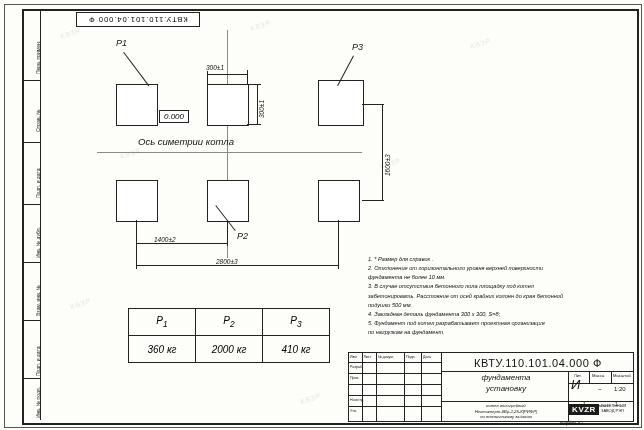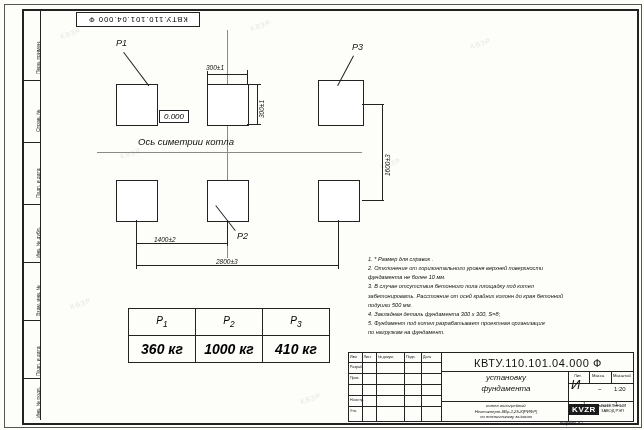--- a/index.html
+++ b/index.html
@@ -39,21 +39,21 @@
   .leader{position:absolute;background:#222;height:1px;transform-origin:0 0;}
 
   
   .notes{position:absolute;left:368px;top:255px;width:255px;font-size:5.6px;line-height:1.55;color:#111;font-style:italic;}
   .notes div{margin-bottom:0.5px;}
 
   
   .loadtable{position:absolute;left:128px;top:308px;border-collapse:collapse;}
   .loadtable td{border:1px solid #222;width:64px;height:24px;text-align:center;font-size:10px;font-style:italic;}
   .loadtable td.hdr{font-size:10px;}
-  .loadtable td.val{font-size:14px;font-weight:bold;}
+  .loadtable td.val{font-size:10px;}
 
   
   .stamp{position:absolute;left:348px;top:352px;width:284px;height:68px;border:1.4px solid #222;}
   .stamp .row{position:absolute;left:0;right:0;border-bottom:1px solid #222;}
   .stamp .col{position:absolute;top:0;bottom:0;border-right:1px solid #222;}
   .stamp-left{position:absolute;left:0;top:0;width:92px;height:100%;}
   .sl-col{position:absolute;top:0;bottom:0;border-right:1px solid #222;}
   .sl-row{position:absolute;left:0;right:0;border-bottom:1px solid #222;}
   .sl-txt{position:absolute;font-size:3.6px;color:#111;}
   .desig{position:absolute;left:96px;top:2px;width:186px;height:16px;display:flex;align-items:center;
@@ -182,21 +182,21 @@
 
   <table class="loadtable">
     <tbody>
         <tr>
       <td class="hdr"><i>Р</i><sub>1</sub></td>
       <td class="hdr"><i>Р</i><sub>2</sub></td>
       <td class="hdr"><i>Р</i><sub>3</sub></td>
     </tr>
     <tr>
       <td class="val">360 кг</td>
-      <td class="val">1000 кг</td>
+      <td class="val">2000 кг</td>
       <td class="val">410 кг</td>
     </tr>
   </tbody>
     </table>
 
   <div class="stamp">
 
     <div class="stamp-left">
       <div class="sl-row" style="top:9px;"></div>
       <div class="sl-row" style="top:20px;"></div>
@@ -225,22 +225,22 @@
     <div class="col" style="left:219px;top:18px;"></div>
     <div class="row" style="top:18px;left:92px;"></div>
     <div class="row" style="top:30px;left:219px;"></div>
     <div class="row" style="top:48px;left:92px;"></div>
     <div class="col" style="left:240px;top:18px;bottom:38px;"></div>
     <div class="col" style="left:262px;top:18px;bottom:38px;"></div>
 
     <div class="desig">КВТУ.110.101.04.000  Ф</div>
 
     <div class="title-block">
+      <div>фундамента</div>
       <div>установку</div>
-      <div>фундамента</div>
     </div>
 
     <div class="subtitle">
       <div>котел водогрейный</div>
       <div>Неотэкперт-КВр-1,25-К(РИФР)</div>
       <div>по техническому заданию</div>
     </div>
 
     <div class="rhdr" style="left:225px;top:20px;">Лит.</div>
     <div class="rhdr" style="left:243px;top:20px;">Масса</div>

